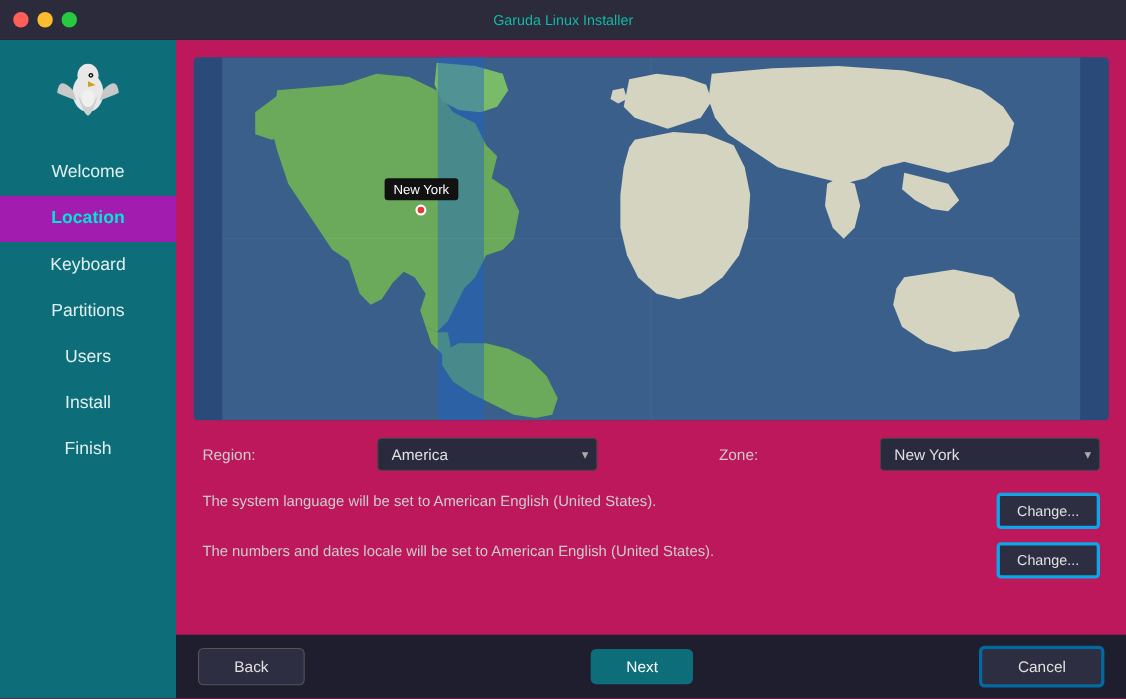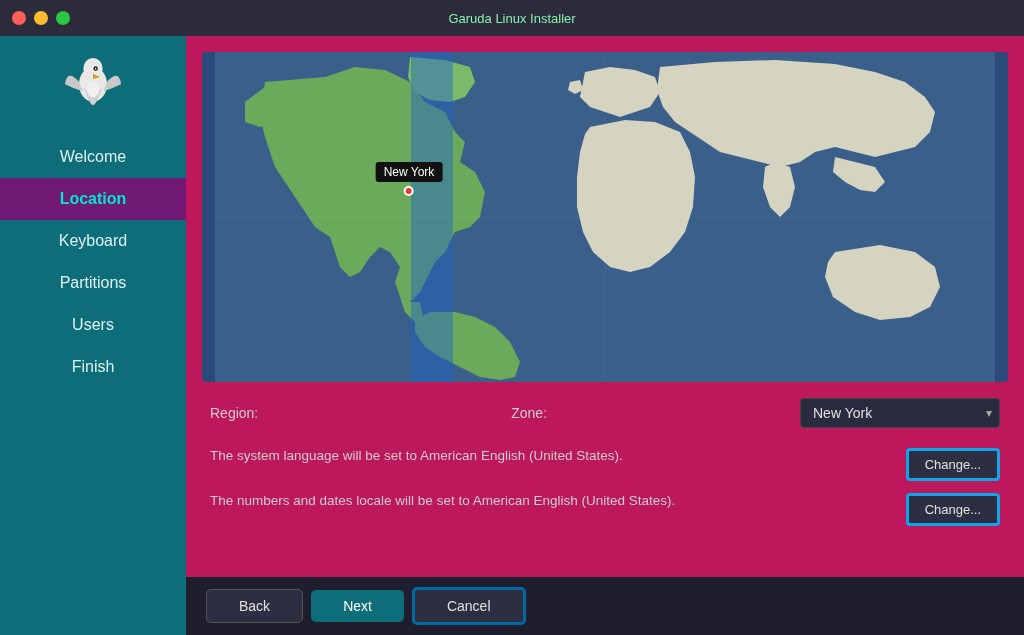--- a/index.html
+++ b/index.html
@@ -35,34 +35,34 @@
       border-radius: 50%;
       display: inline-block;
     }
     .tb-close { background: #ff5f57; }
     .tb-min { background: #febc2e; }
     .tb-max { background: #28c840; }
     .titlebar-title {
       position: absolute;
       left: 50%;
       transform: translateX(-50%);
-      color: #86efac;
+      color: #14b8a6;
       font-size: 13px;
     }
 
     
     .main-content {
       display: flex;
       flex: 1;
       overflow: hidden;
     }
 
     
     .sidebar {
-      width: 186px;
+      width: 160px;
       background: #0d6e7a;
       display: flex;
       flex-direction: column;
       align-items: center;
       padding-top: 10px;
       flex-shrink: 0;
     }
     .sidebar-logo {
       width: 80px;
       height: 80px;
@@ -81,21 +81,21 @@
     .sidebar-item {
       width: 100%;
       padding: 12px 0;
       text-align: center;
       color: #e0f0f0;
       font-size: 16px;
       cursor: pointer;
       font-weight: 400;
     }
     .sidebar-item.active {
-      background: #701a75;
+      background: #a21caf;
       color: #00e5d4;
       font-weight: 600;
     }
 
     
     .right-panel {
       flex: 1;
       background: #be185d;
       display: flex;
       flex-direction: column;
@@ -210,21 +210,21 @@
       border-radius: 4px;
       padding: 6px 16px;
       font-size: 13px;
       cursor: pointer;
       white-space: nowrap;
     }
 
     
     .bottom-bar {
       display: flex;
-      justify-content: flex-start;
+      justify-content: space-between;
       align-items: center;
       padding: 10px 20px;
       gap: 8px;
       background: #1e1e2e;
       flex-shrink: 0;
     }
     .nav-btn {
       padding: 8px 32px;
       border-radius: 5px;
       font-size: 14px;
@@ -294,20 +294,23 @@
       <div class="sidebar-item">
         <span>Keyboard</span>
       </div>
       <div class="sidebar-item">
         <span>Partitions</span>
       </div>
       <div class="sidebar-item">
         <span>Users</span>
       </div>
       <div class="sidebar-item">
+        <span>Install</span>
+      </div>
+      <div class="sidebar-item">
         <span>Finish</span>
       </div>
     </nav>
   </div>
 
   <div class="right-panel">
 
     <div class="map-container">
       
       <svg class="map-svg" viewBox="0 0 780 330" xmlns="http://www.w3.org/2000/svg">
@@ -350,20 +353,32 @@
 
       
       <div class="ny-marker">
         <div class="ny-label">New York</div>
         <div class="ny-dot"></div>
       </div>
     </div>
 
     <div class="region-zone-row">
       <span class="rz-label">Region:</span>
+      <div class="select-wrapper">
+        <select class="rz-select">
+          <option>America</option>
+          <option>Europe</option>
+          <option>Asia</option>
+          <option>Africa</option>
+          <option>Pacific</option>
+          <option>Atlantic</option>
+          <option>Indian</option>
+          <option>Arctic</option>
+        </select>
+      </div>
       <span class="rz-label">Zone:</span>
       <div class="select-wrapper">
         <select class="rz-select">
           <option>New York</option>
           <option>Los Angeles</option>
           <option>Chicago</option>
           <option>Denver</option>
           <option>Phoenix</option>
           <option>Houston</option>
         </select>

